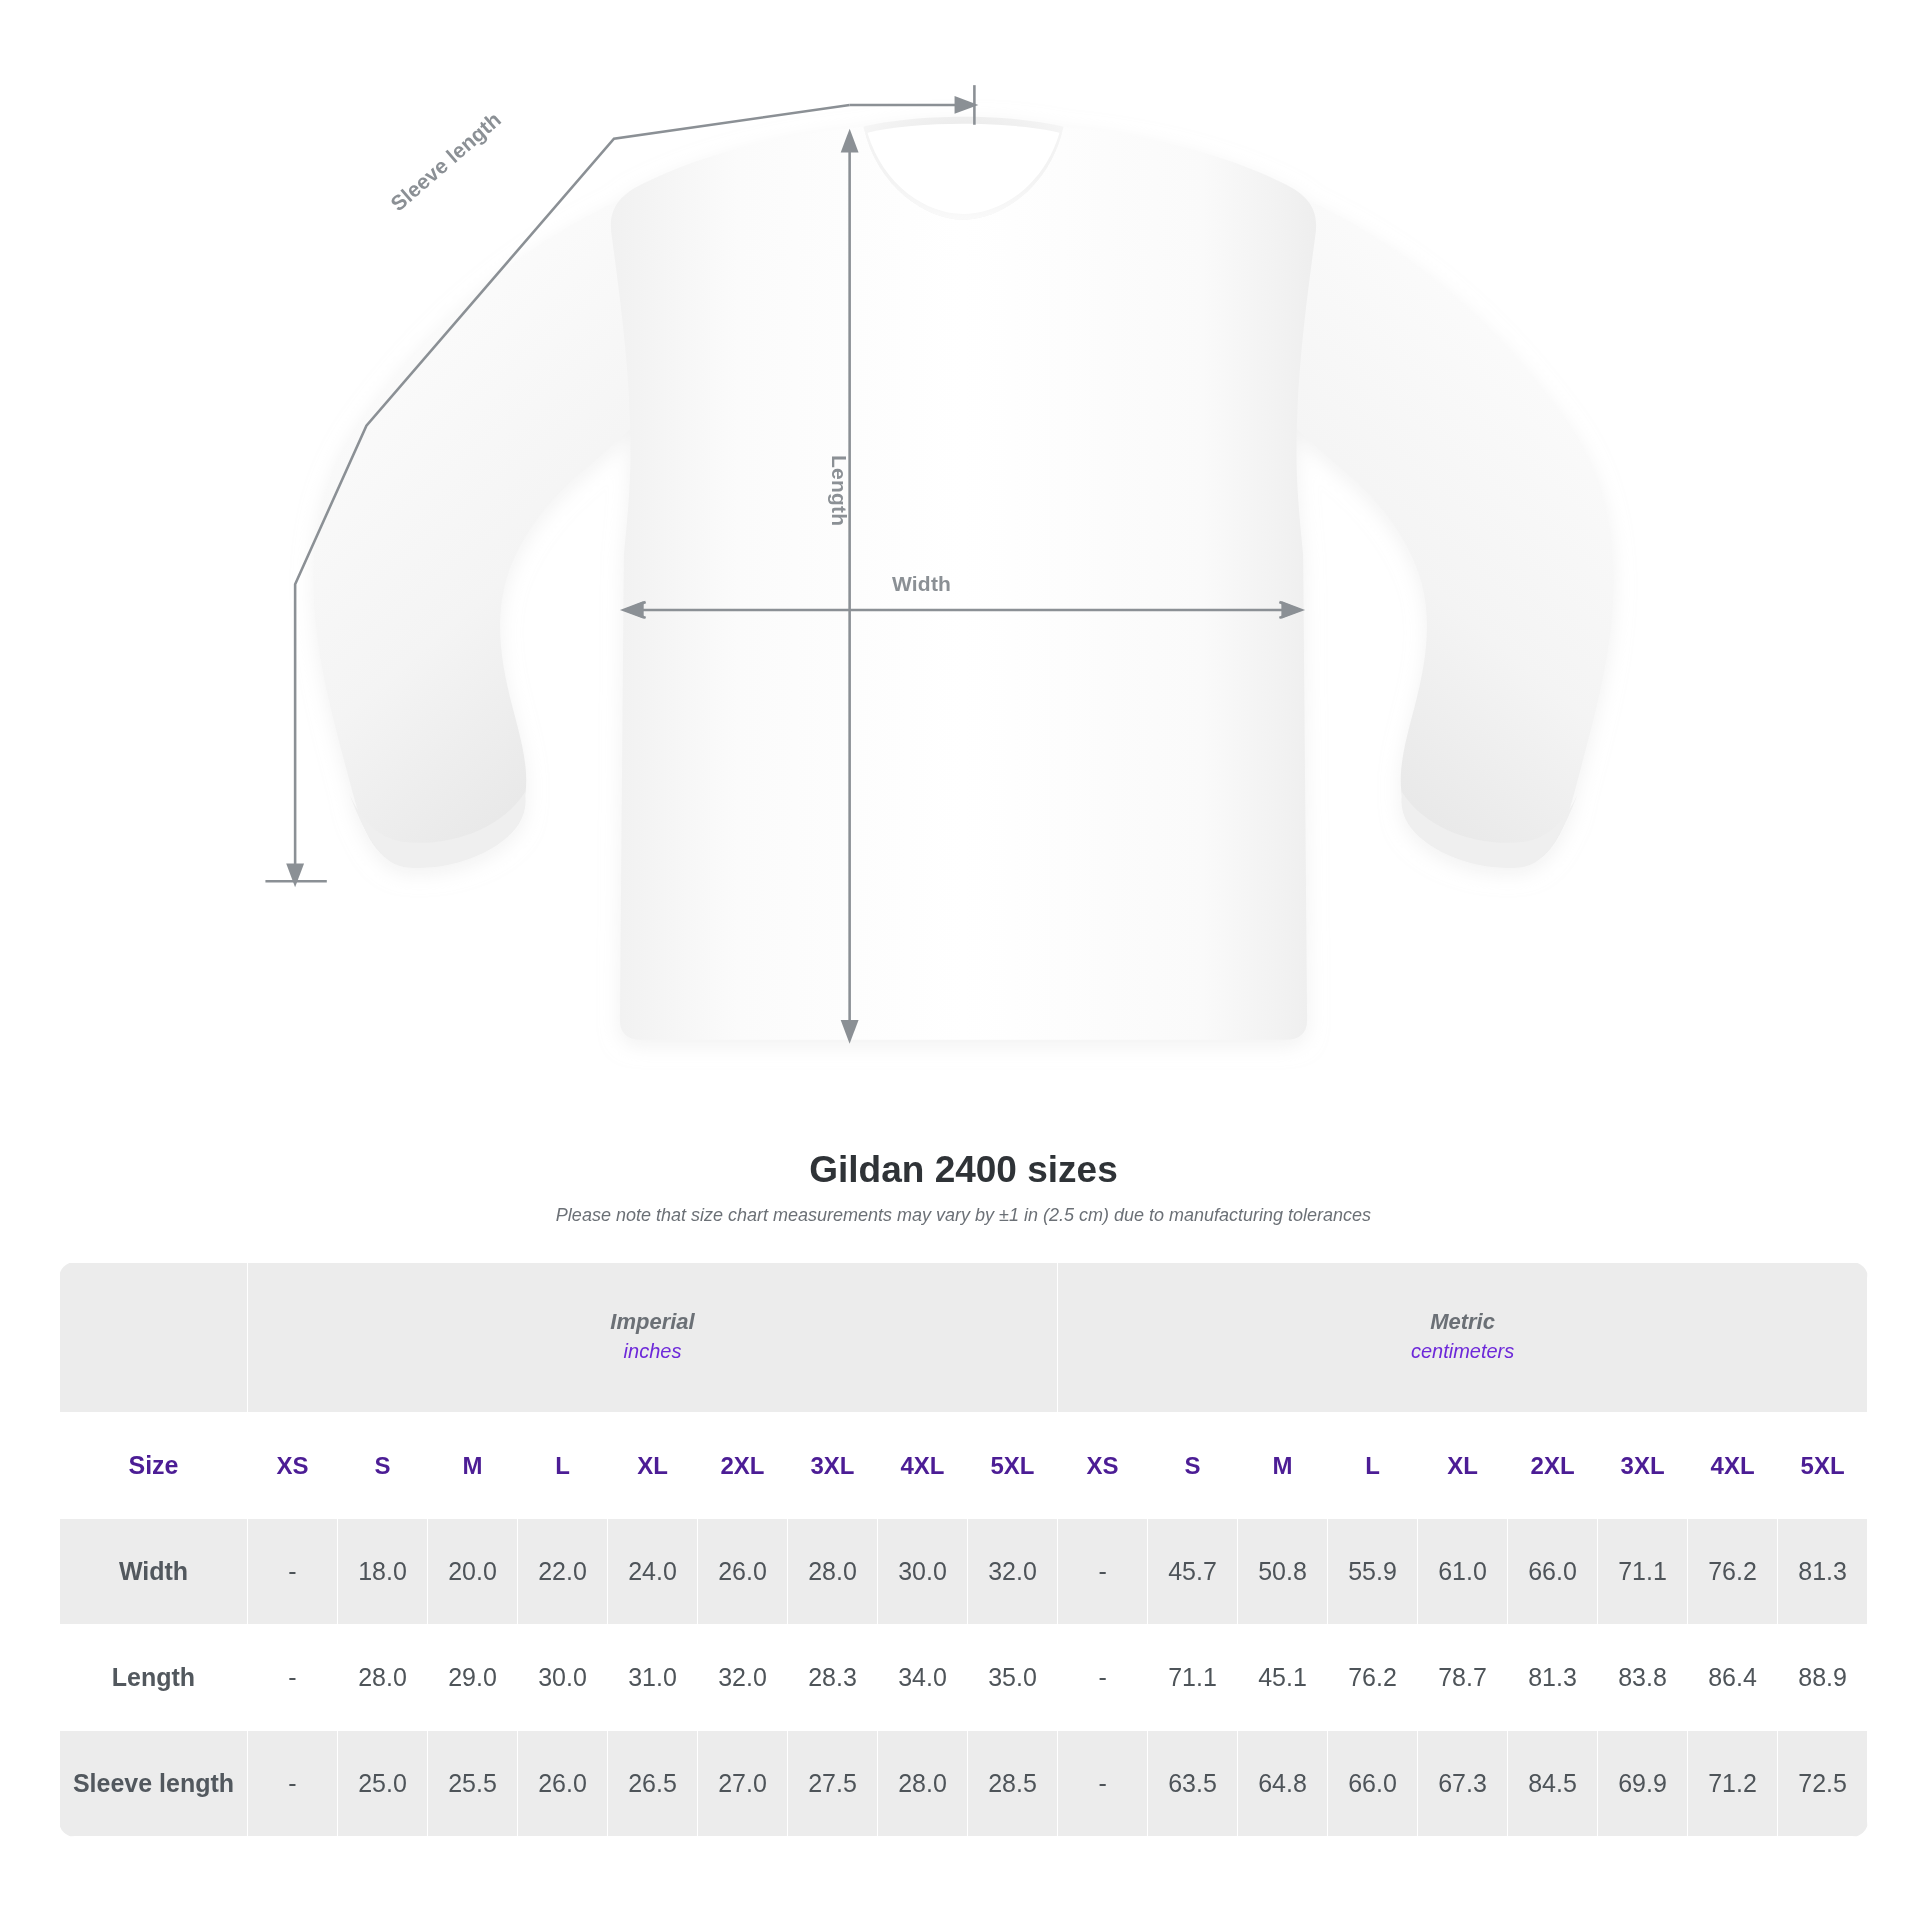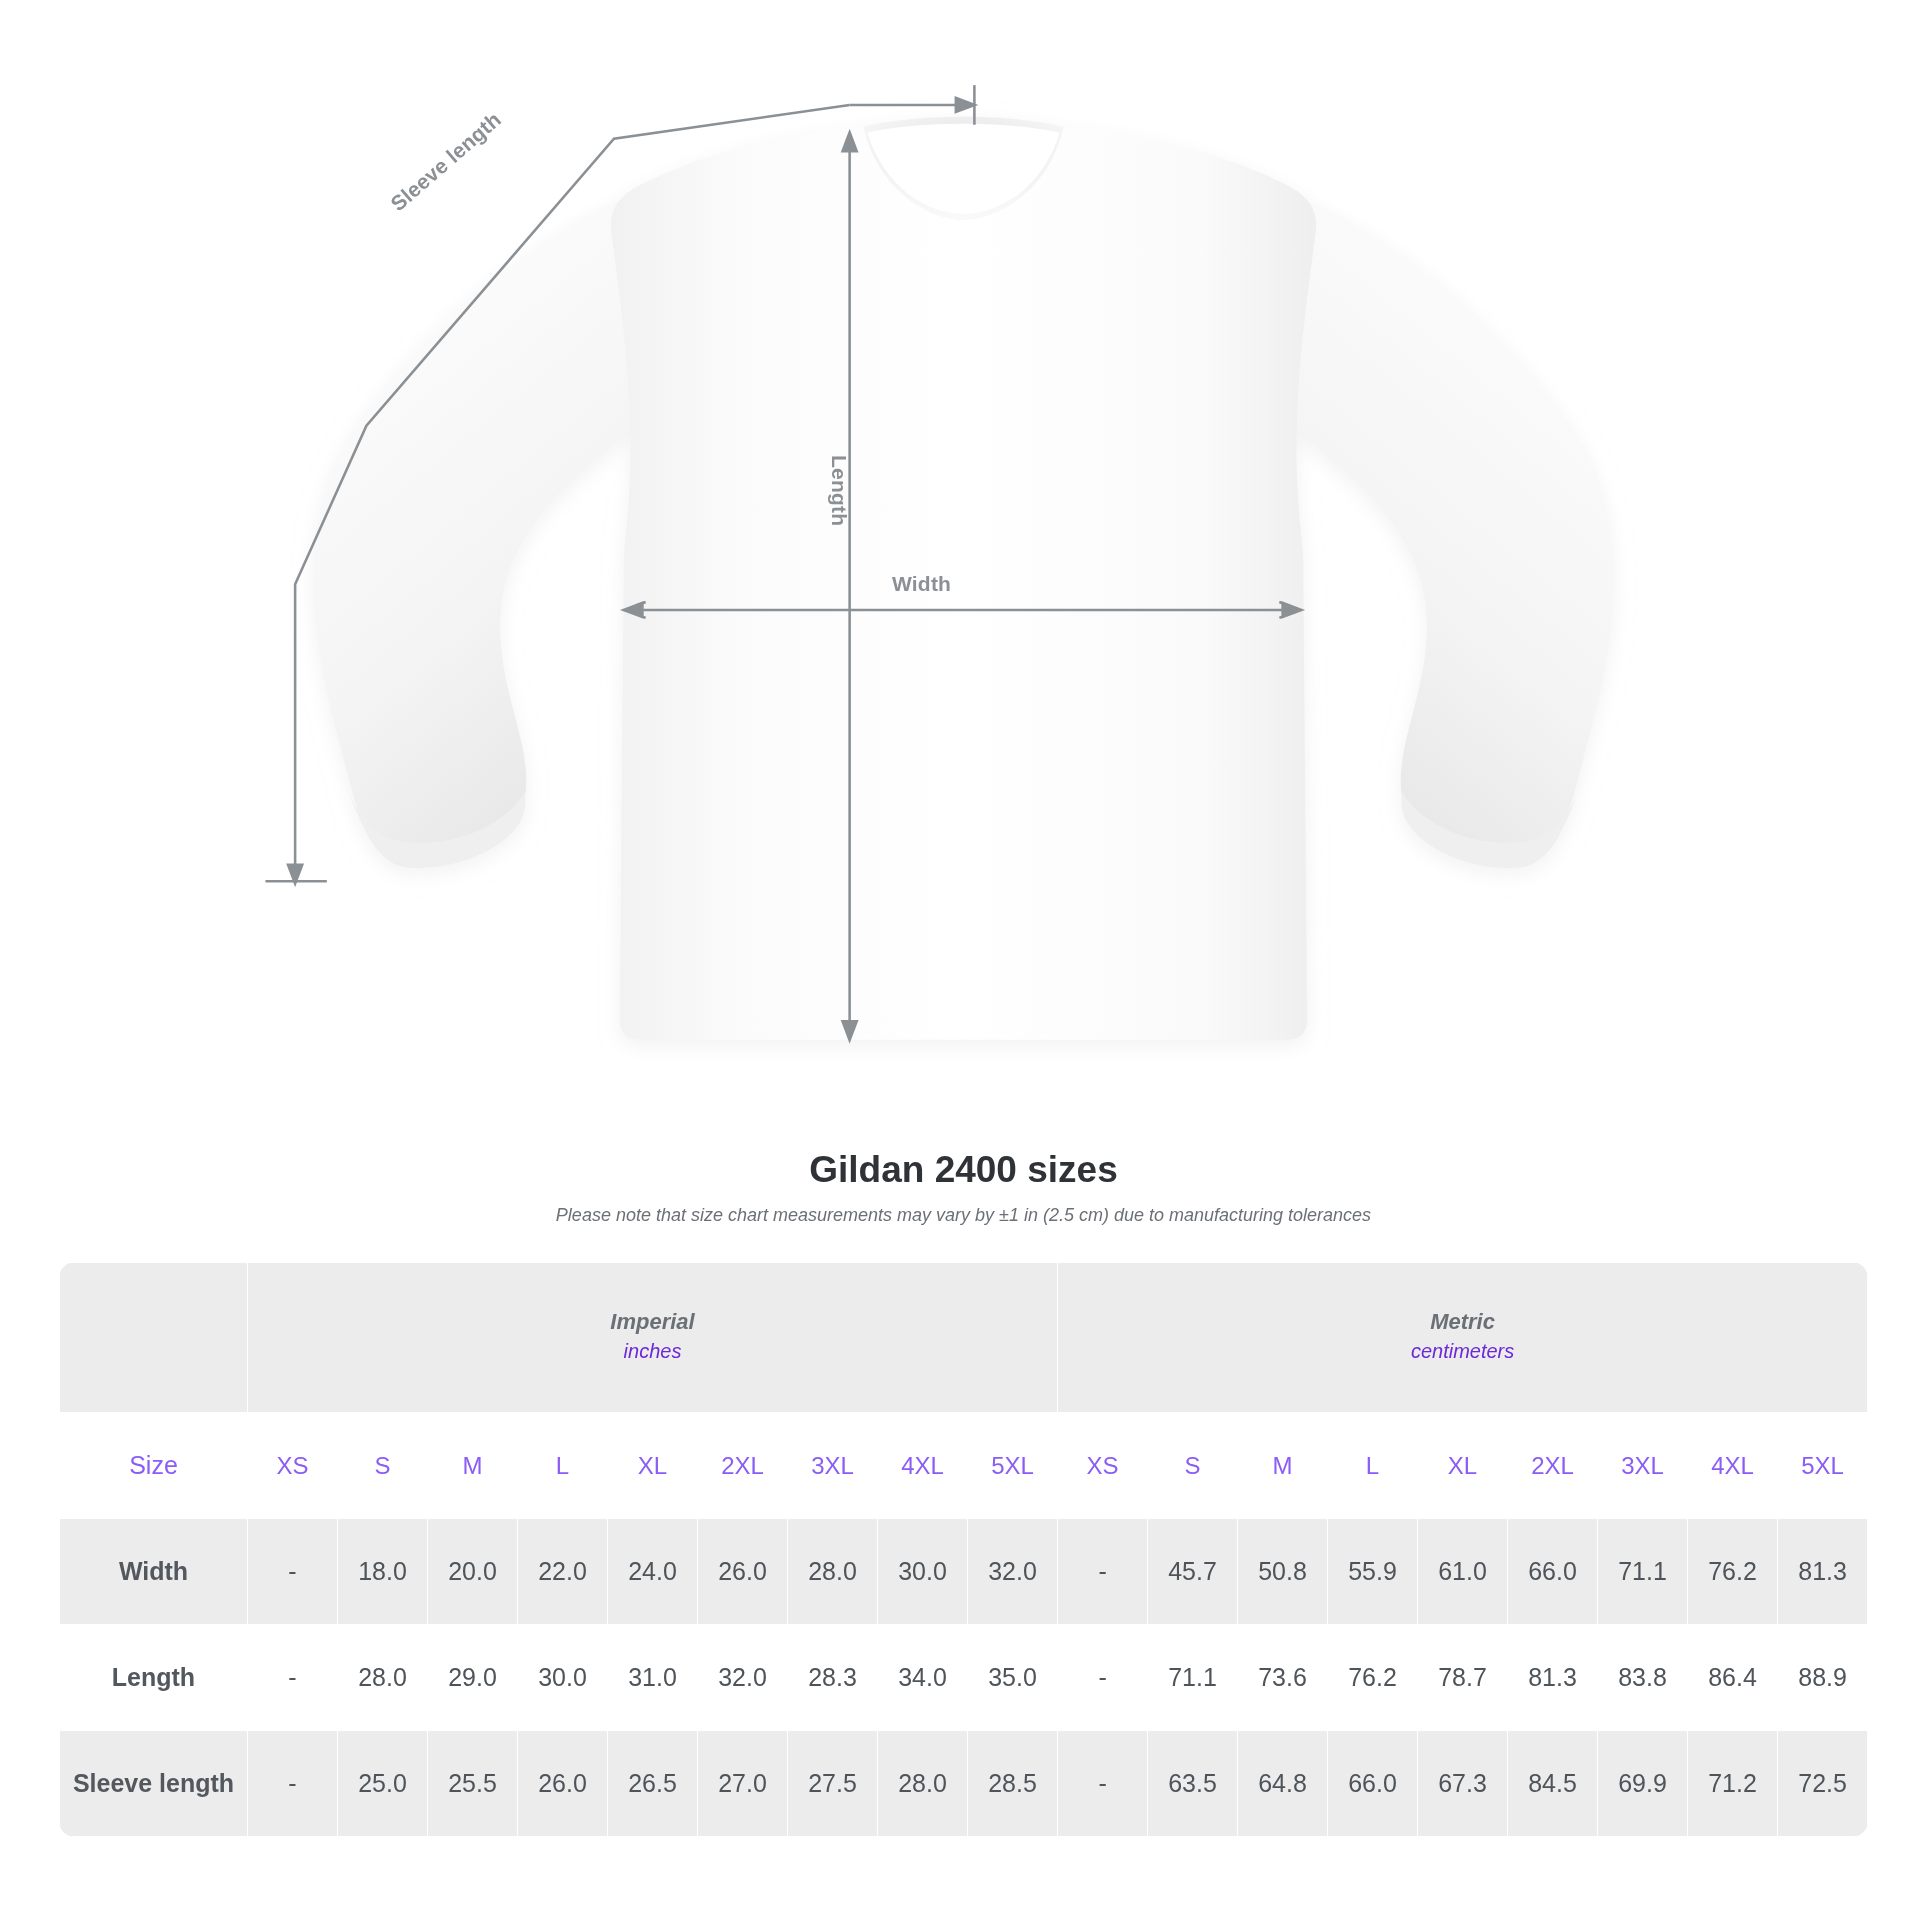--- a/index.html
+++ b/index.html
@@ -102,22 +102,22 @@
     font-size: 20px;
     font-style: italic;
     color: #6d28d9;
     line-height: 1.6;
   }
   
   .size-row th {
     background: #ffffff;
     height: 103px;
     font-size: 24px;
-    font-weight: normal;
-    color: #8b5cf6;
+    font-weight: bold;
+    color: #4c1d95;
   }
   .size-row th.rowhead {
     font-size: 25px;
   }
   
   .data-row td {
     height: 103px;
     font-size: 25px;
     color: #4e5459;
   }
@@ -322,21 +322,21 @@
           <td>28.0</td>
           <td>29.0</td>
           <td>30.0</td>
           <td>31.0</td>
           <td>32.0</td>
           <td>28.3</td>
           <td>34.0</td>
           <td>35.0</td>
           <td>-</td>
           <td>71.1</td>
-          <td>73.6</td>
+          <td>45.1</td>
           <td>76.2</td>
           <td>78.7</td>
           <td>81.3</td>
           <td>83.8</td>
           <td>86.4</td>
           <td>88.9</td>
         </tr>
 
         <tr class="data-row shaded">
           <td class="rowhead">Sleeve length</td>

